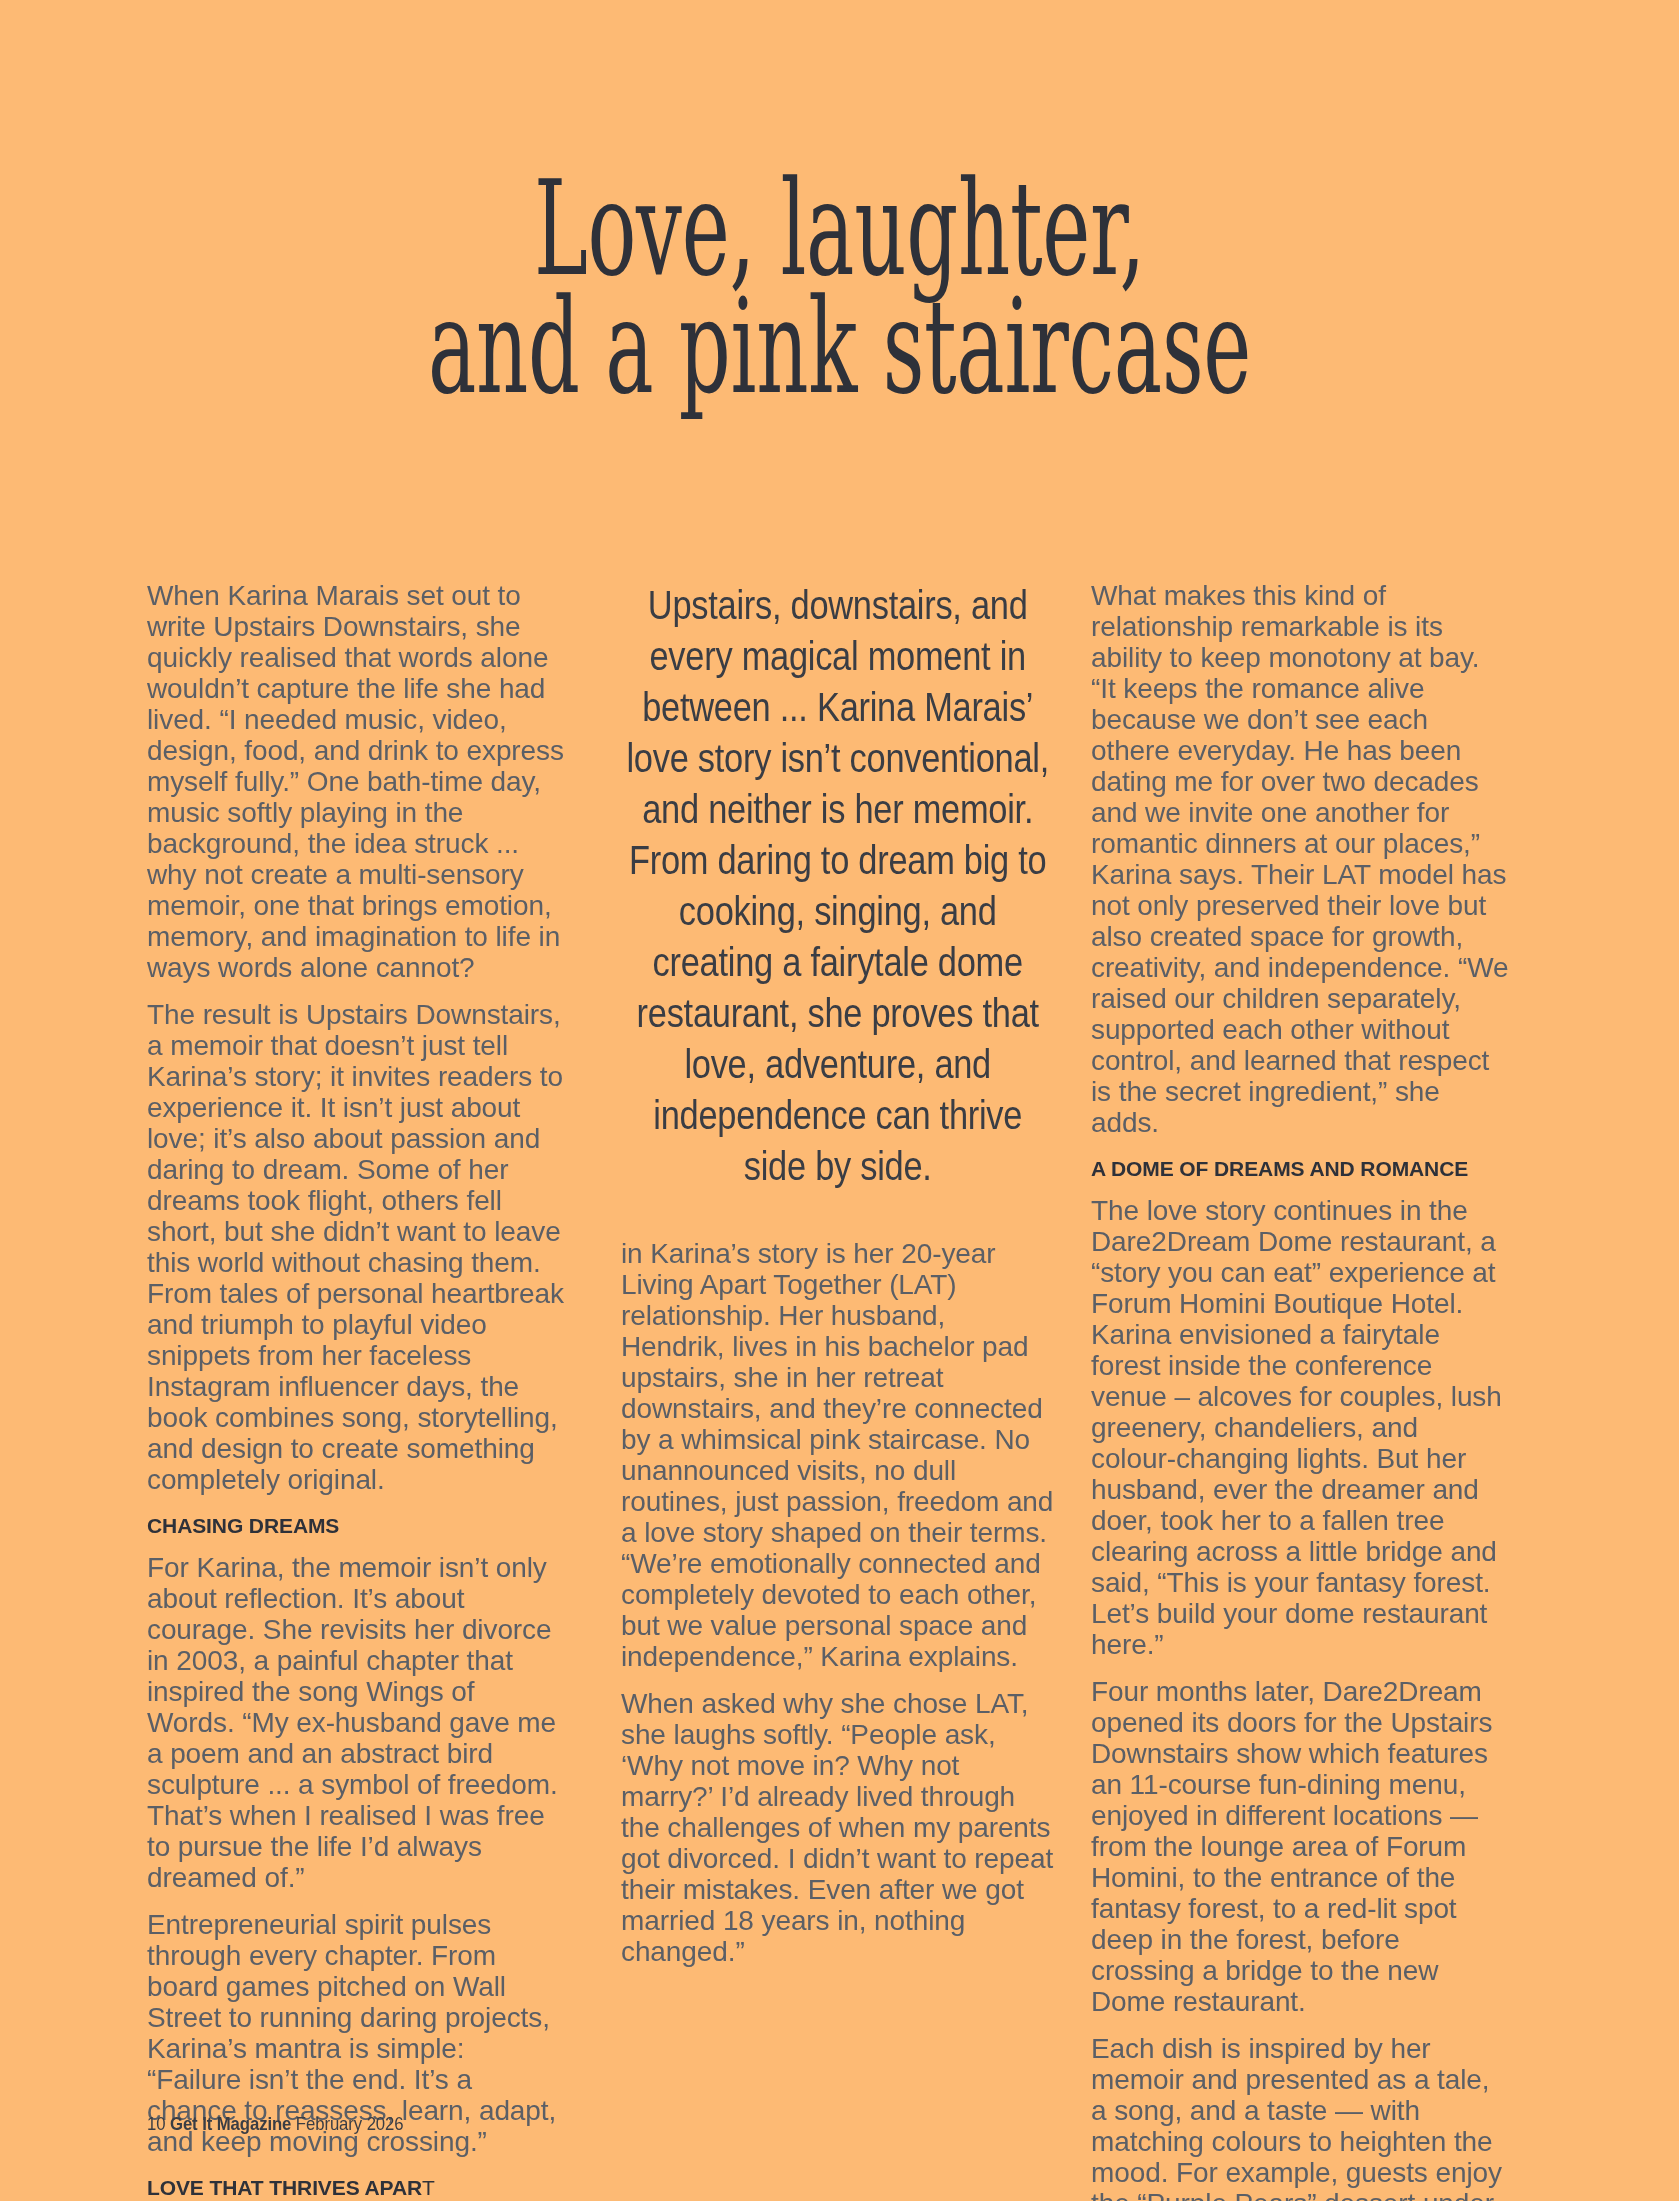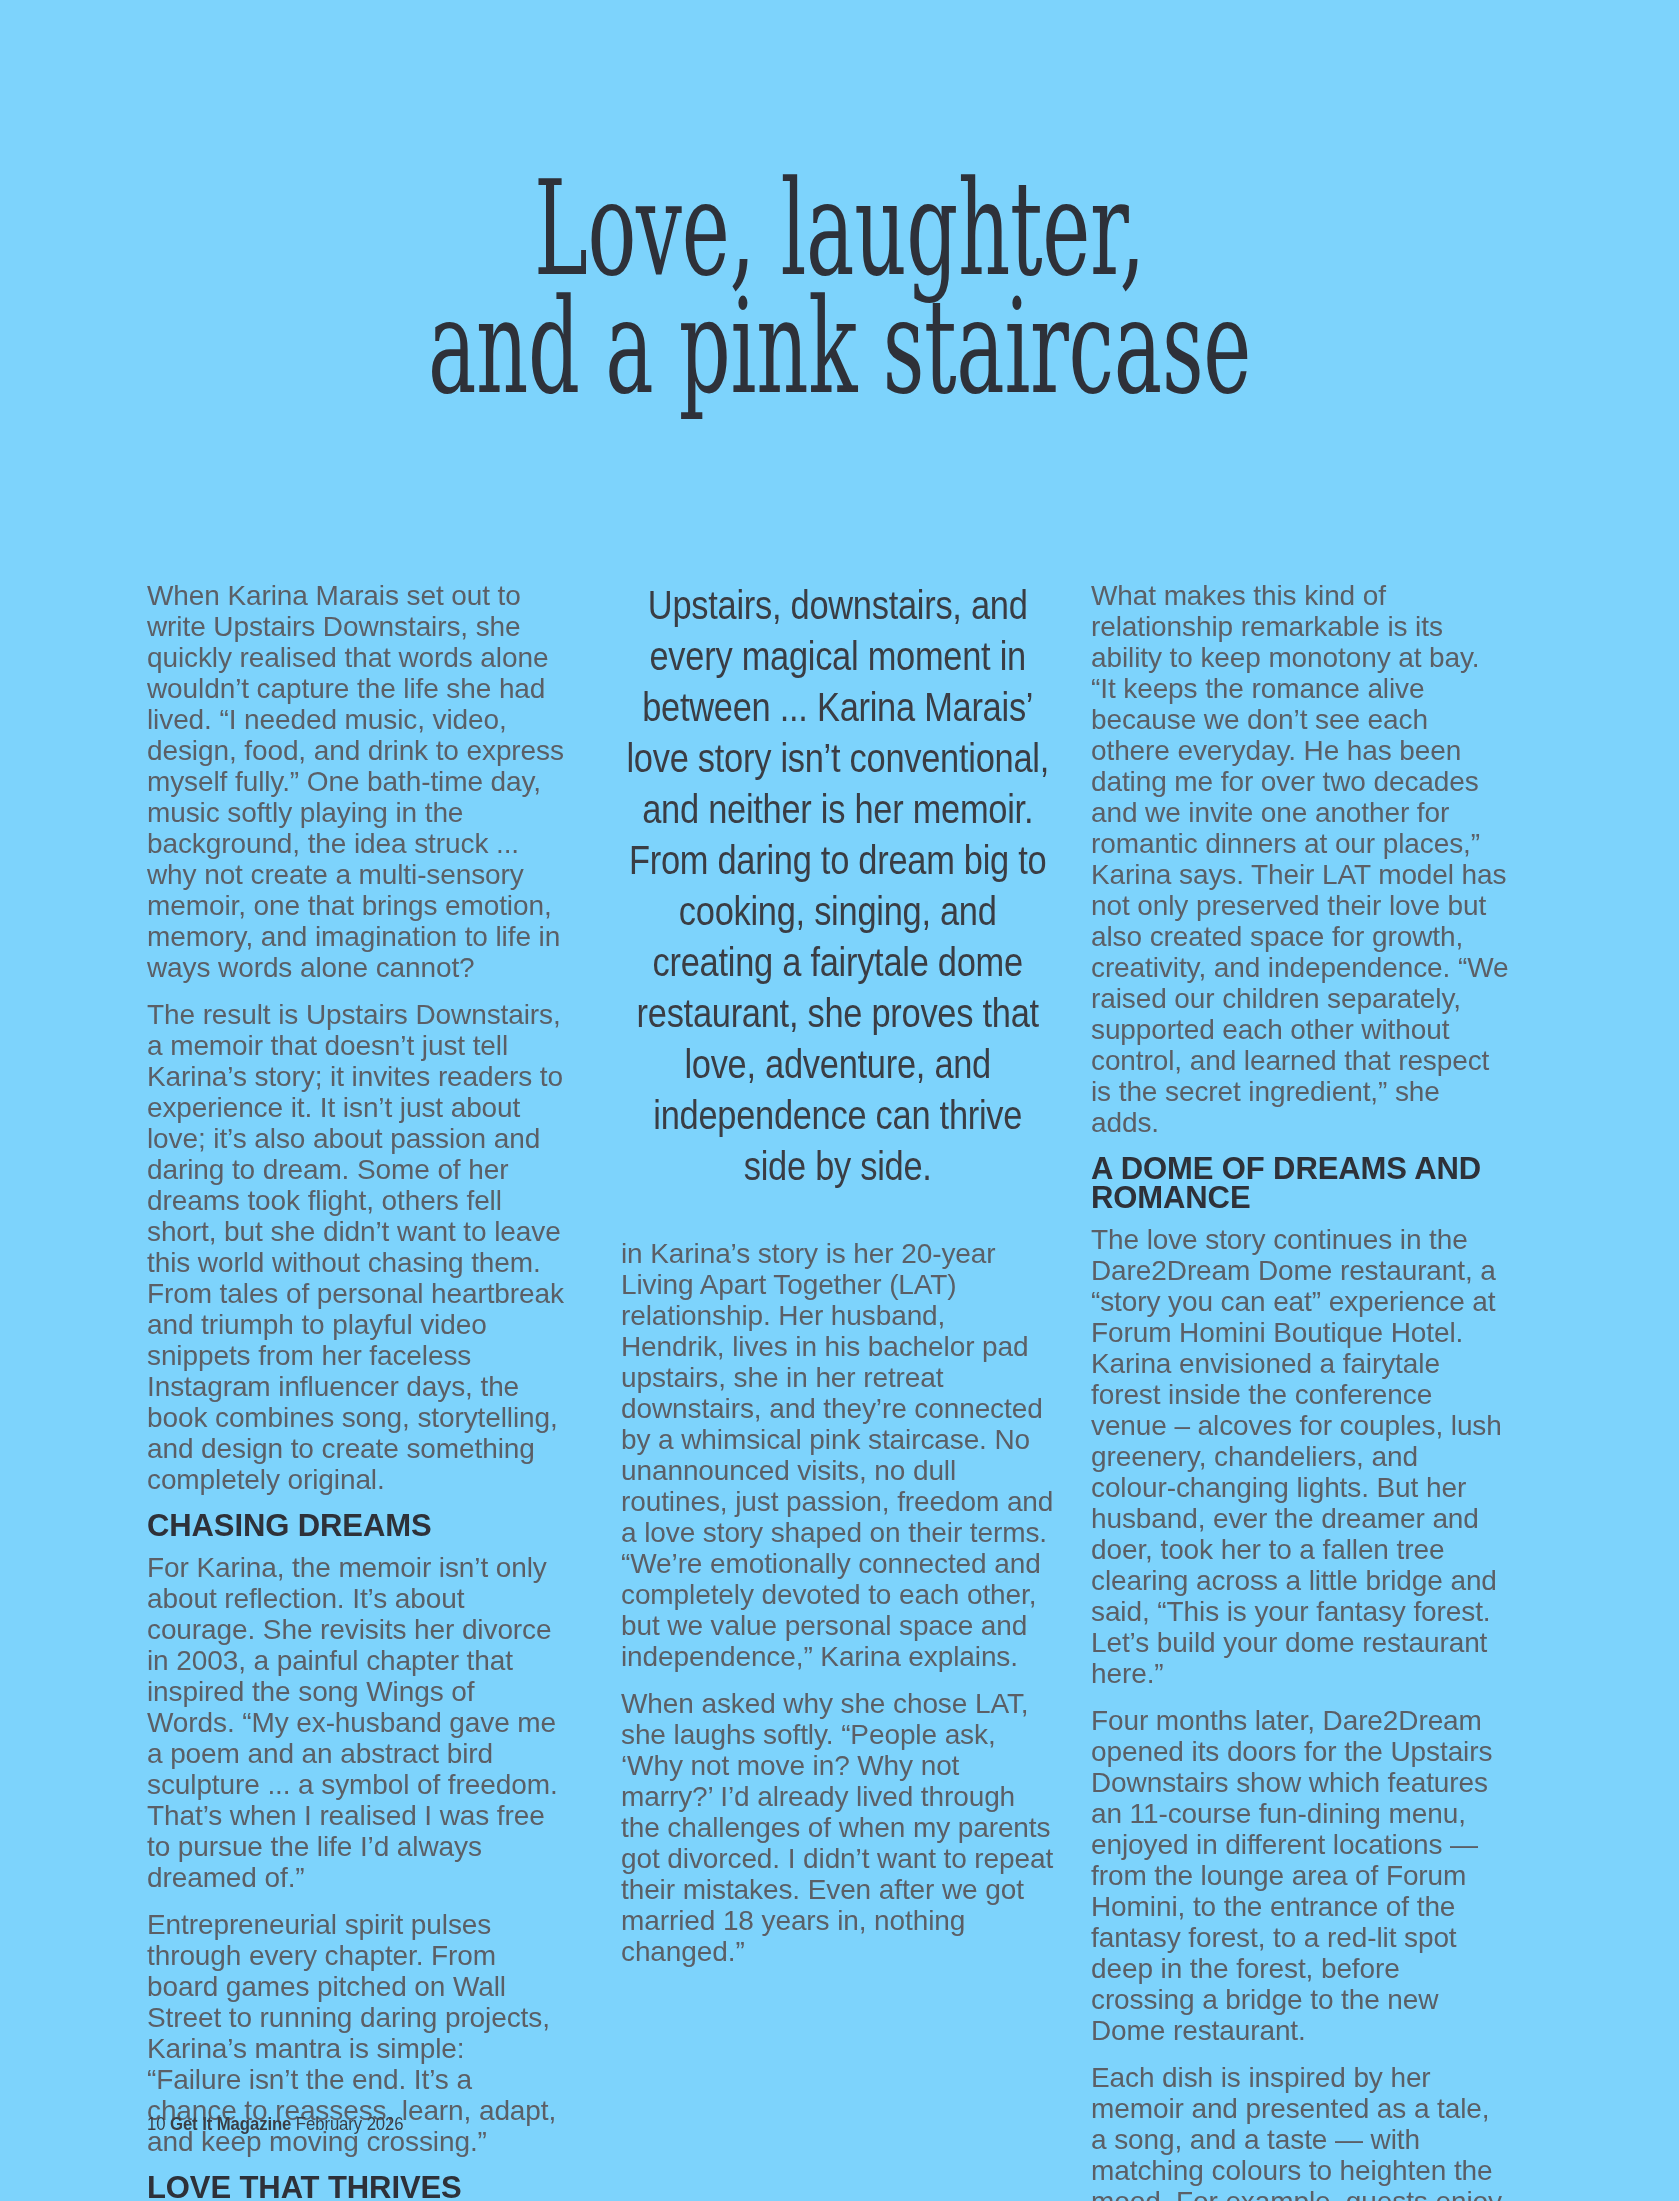--- a/index.html
+++ b/index.html
@@ -13,21 +13,21 @@
     height: 2202px;
     position: relative;
     overflow: hidden;
     font-family: "Liberation Sans", sans-serif;
     -webkit-font-smoothing: antialiased;
   }
 
   .page {
     position: absolute;
     inset: 0;
-    background: #7dd3fc;
+    background: #fdba74;
   }
 
   
   .headline {
     position: absolute;
     left: 0;
     right: 0;
     top: 166px;
     text-align: center;
     color: #2e3139;
@@ -77,21 +77,21 @@
     line-height: 31px;
     color: #5b5f66;
     margin: 0 0 16px 0;
     font-weight: 400;
     letter-spacing: -0.1px;
     text-align: left;
   }
 
   .subhead {
     font-family: "Liberation Sans", sans-serif;
-    font-size: 31px;
+    font-size: 21px;
     line-height: 29px;
     font-weight: 700;
     color: #2e3139;
     margin: 6px 0 12px 0;
     letter-spacing: -0.1px;
     text-transform: uppercase;
   }
   .subhead .thin-tail {
     font-weight: 400;
   }

